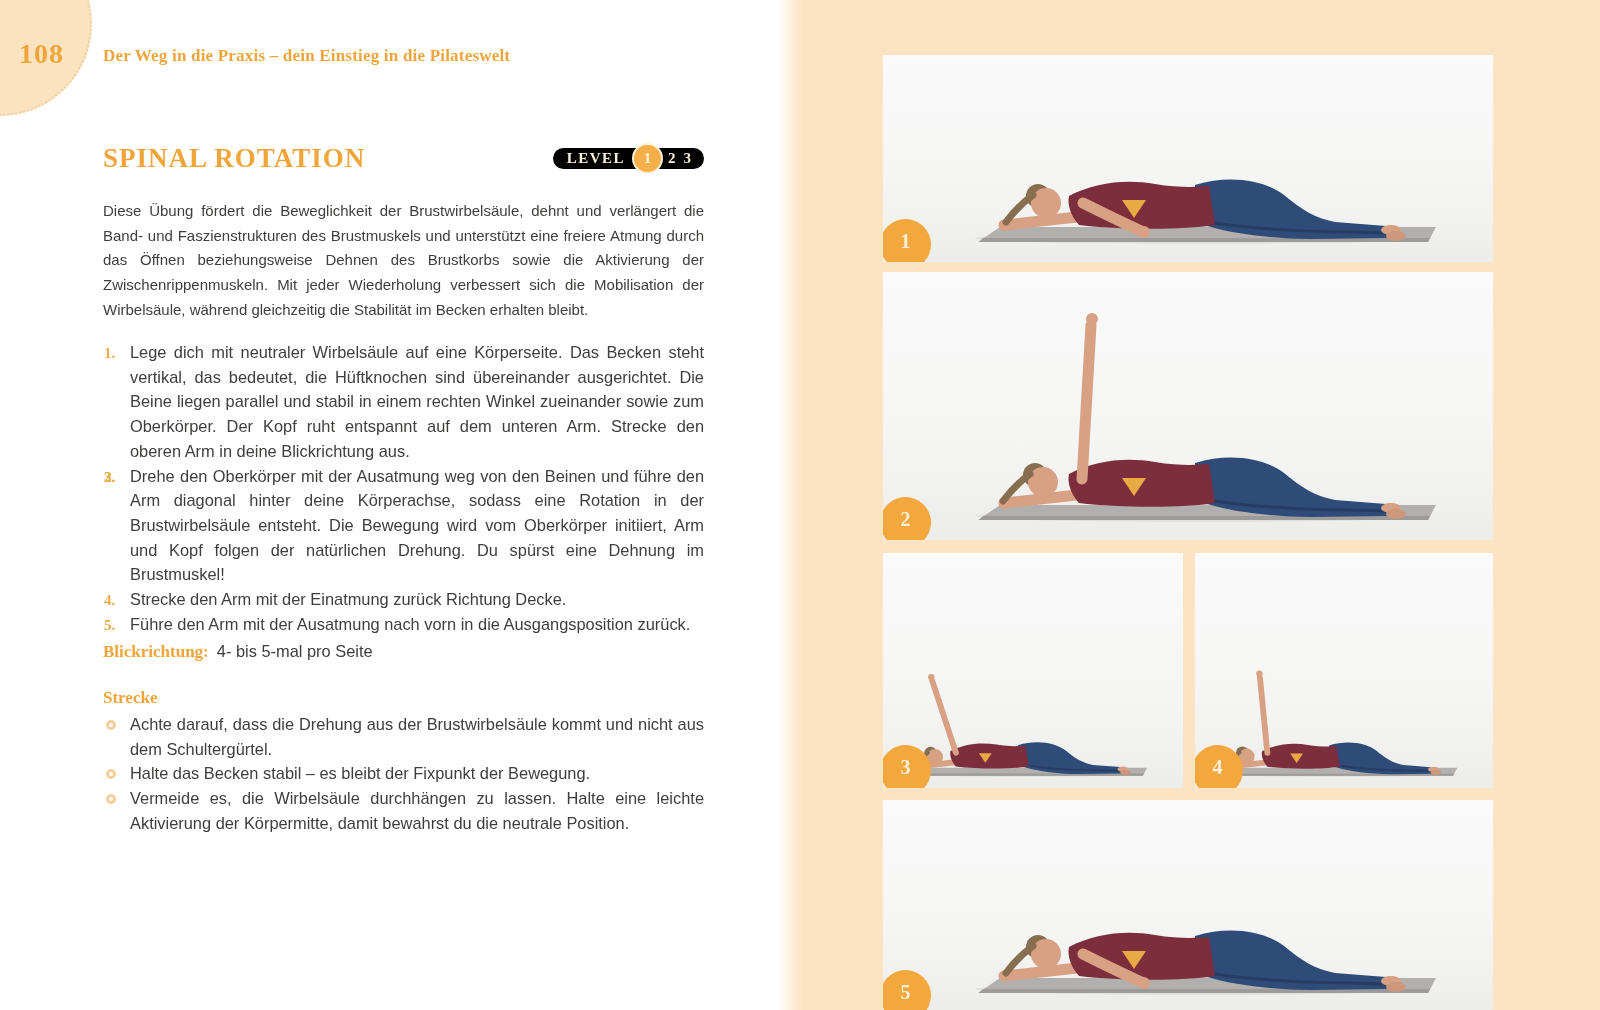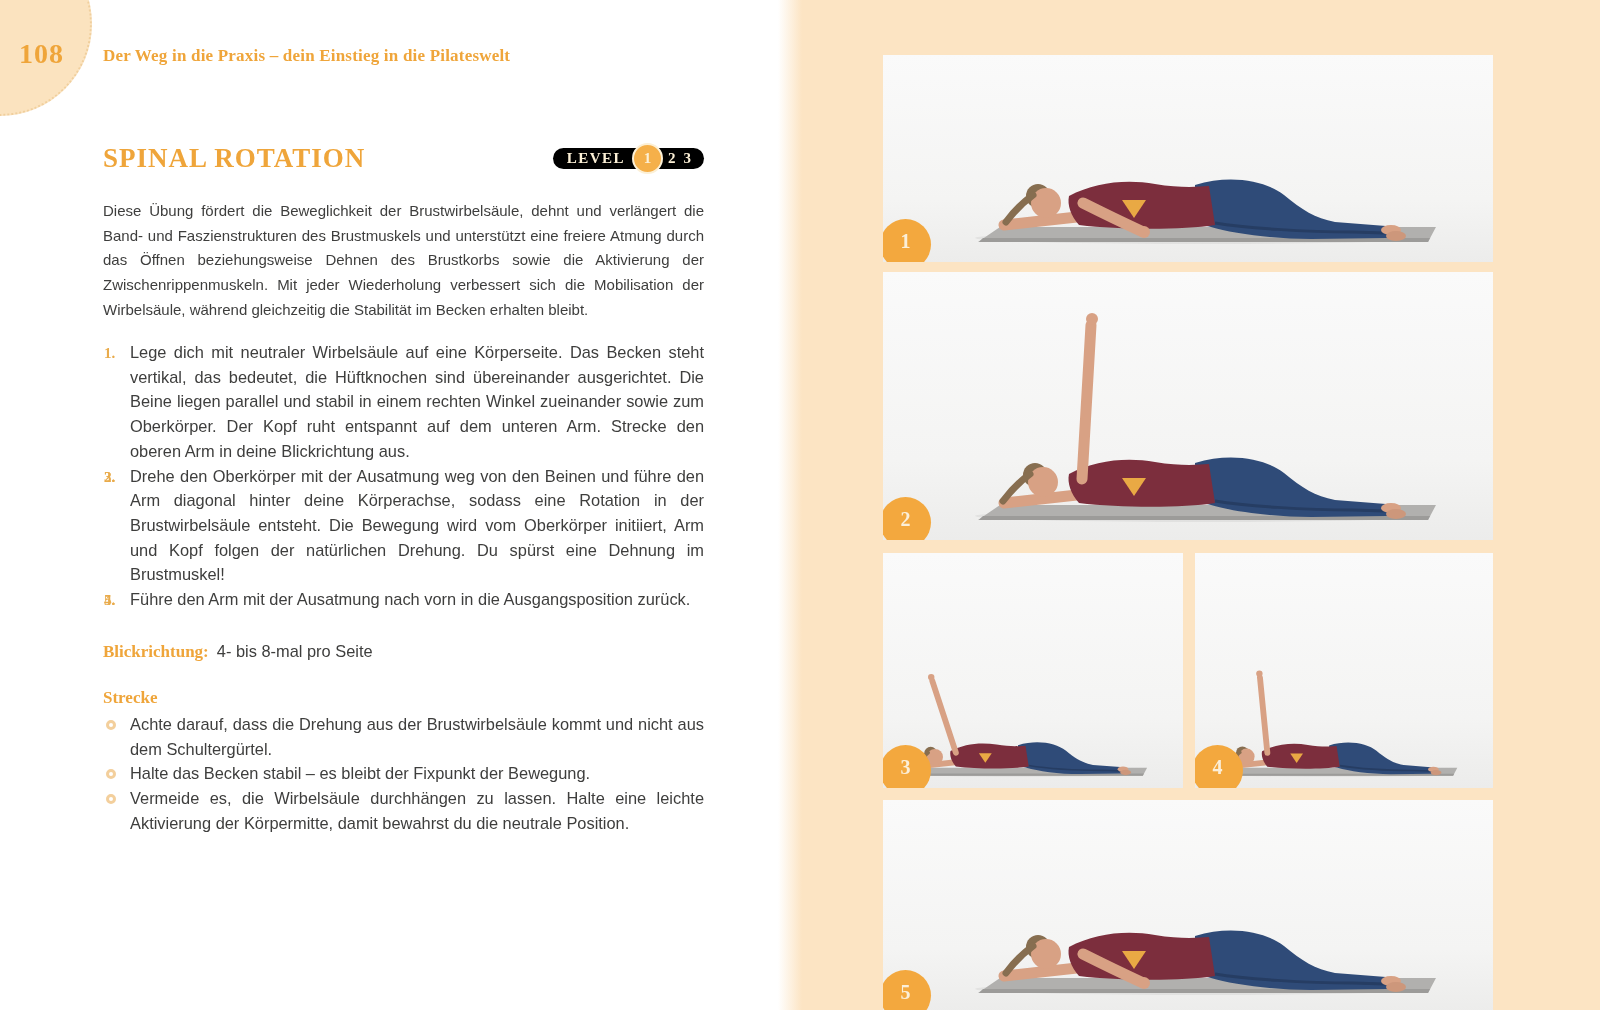--- a/index.html
+++ b/index.html
@@ -131,29 +131,30 @@
       </li>
       <li class="step">
         <span class="step-num">2.</span>
       </li>
       <li class="step">
         <span class="step-num">3.</span>
         <span class="step-text">Drehe den Oberkörper mit der Ausatmung weg von den Beinen und führe den Arm diagonal hinter deine Körperachse, sodass eine Rotation in der Brustwirbelsäule entsteht. Die Bewegung wird vom Oberkörper initiiert, Arm und Kopf folgen der natürlichen Drehung. Du spürst eine Dehnung im Brustmuskel!</span>
       </li>
       <li class="step">
         <span class="step-num">4.</span>
+        <span class="step-text">Strecke den Arm mit der Einatmung zurück Richtung Decke.</span>
       </li>
       <li class="step">
         <span class="step-num">5.</span>
         <span class="step-text">Führe den Arm mit der Ausatmung nach vorn in die Ausgangsposition zurück.</span>
       </li>
     </ol>
 
     <p class="reps-line">
-      <span class="reps-label">Blickrichtung:</span><span>4- bis 8-mal pro Seite</span>
+      <span class="reps-label">Blickrichtung:</span><span>4- bis 5-mal pro Seite</span>
     </p>
 
     <h3 class="hints-title">Strecke</h3>
 
     <ul class="hints">
       <li class="hint">
         <span class="hint-bullet"></span>
         <span>Achte darauf, dass die Drehung aus der Brustwirbelsäule kommt und nicht aus dem Schultergürtel.</span>
       </li>
       <li class="hint">

